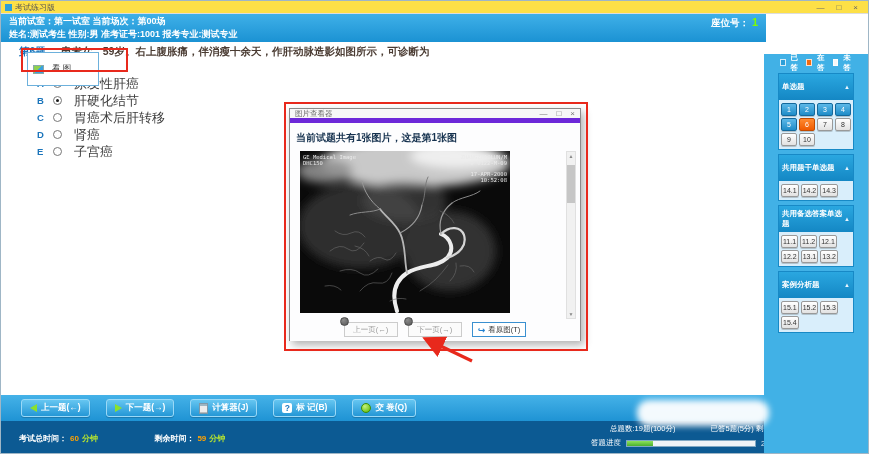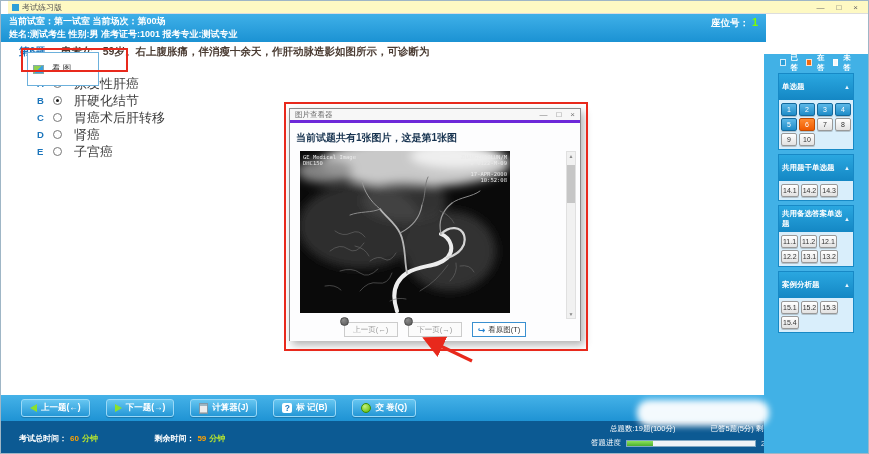--- a/index.html
+++ b/index.html
@@ -2,21 +2,21 @@
 <html><head>
 <meta charset="utf-8">
 <style>
   * { margin:0; padding:0; box-sizing:border-box; }
   html,body { width:869px; height:454px; overflow:hidden; background:#e8e8e8;
               font-family:"Liberation Sans","DejaVu Sans",sans-serif; }
   .window { position:relative; width:869px; height:454px; background:#fff;
             border:1px solid #9fb6c6; overflow:hidden; }
 
   
-  .titlebar { position:absolute; top:0; left:7px; right:0; height:13px; background:#fef9c3;
+  .titlebar { position:absolute; top:0; left:0; right:0; height:13px; background:#fde047;
               border-bottom:1px solid #ddd; display:flex; align-items:center; padding:0 4px;
               font-size:8px; color:#555; z-index:5; }
   .title-icon { width:7px; height:7px; background:#2d9fd8; margin-right:3px; }
   .win-controls { margin-left:auto; display:flex; gap:12px; color:#666; font-size:8px; padding-right:6px; }
   .win-controls span { cursor:default; }
 
   
   .header { position:absolute; top:13px; left:0; width:765px; height:28px;
             background:linear-gradient(#3fb0e8,#1b92d3); color:#fff; font-weight:bold;
             font-size:9px; line-height:13px; padding:1px 8px; z-index:2; }
@@ -38,21 +38,21 @@
   .option { display:flex; align-items:center; height:17px; cursor:pointer; }
   .opt-letter { color:#1b75bb; font-weight:bold; font-size:9.5px; width:11px; }
   .radio { width:9px; height:9px; border:1px solid #777; border-radius:50%;
            margin:0 12px 0 5px; background:#fff; position:relative; }
   .radio.sel::after { content:""; position:absolute; inset:2px; background:#1a1a1a; border-radius:50%; }
   .opt-text { font-size:13px; color:#3c3c3c; }
 
   
   .dialog { position:absolute; left:288px; top:107px; width:292px; height:233px; background:#fff;
             border:1px solid #8a8a8a; box-shadow:3px 4px 8px rgba(0,0,0,.3); z-index:4; }
-  .dialog-titlebar { height:14px; background:#f7f7f7; border-bottom:3px solid #6d28d9;
+  .dialog-titlebar { height:14px; background:#f7f7f7; border-bottom:5px solid #6d28d9;
             display:flex; align-items:center; font-size:7.5px; color:#666; padding:0 5px; }
   .dialog-controls { margin-left:auto; display:flex; gap:9px; color:#777; font-size:8px; }
   .dialog-body { position:relative; height:218px; background:#fdfdfe; }
   .dialog-info { position:absolute; left:6px; top:8px; font-size:10px; font-weight:bold; color:#16324f; }
   .med-image { position:absolute; left:10px; top:28px; width:210px; height:162px; background:#000; }
   .med-image svg { display:block; width:100%; height:100%; }
   .dlg-scrollbar { position:absolute; right:4px; top:28px; width:10px; height:168px;
             background:#f1f1f1; border:1px solid #e0e0e0; }
   .dlg-scroll-thumb { position:absolute; top:13px; left:0; width:8px; height:38px; background:#c6c6c6; }
   .dlg-scroll-arrow { position:absolute; left:0; width:8px; font-size:5px; color:#888; text-align:center; }

